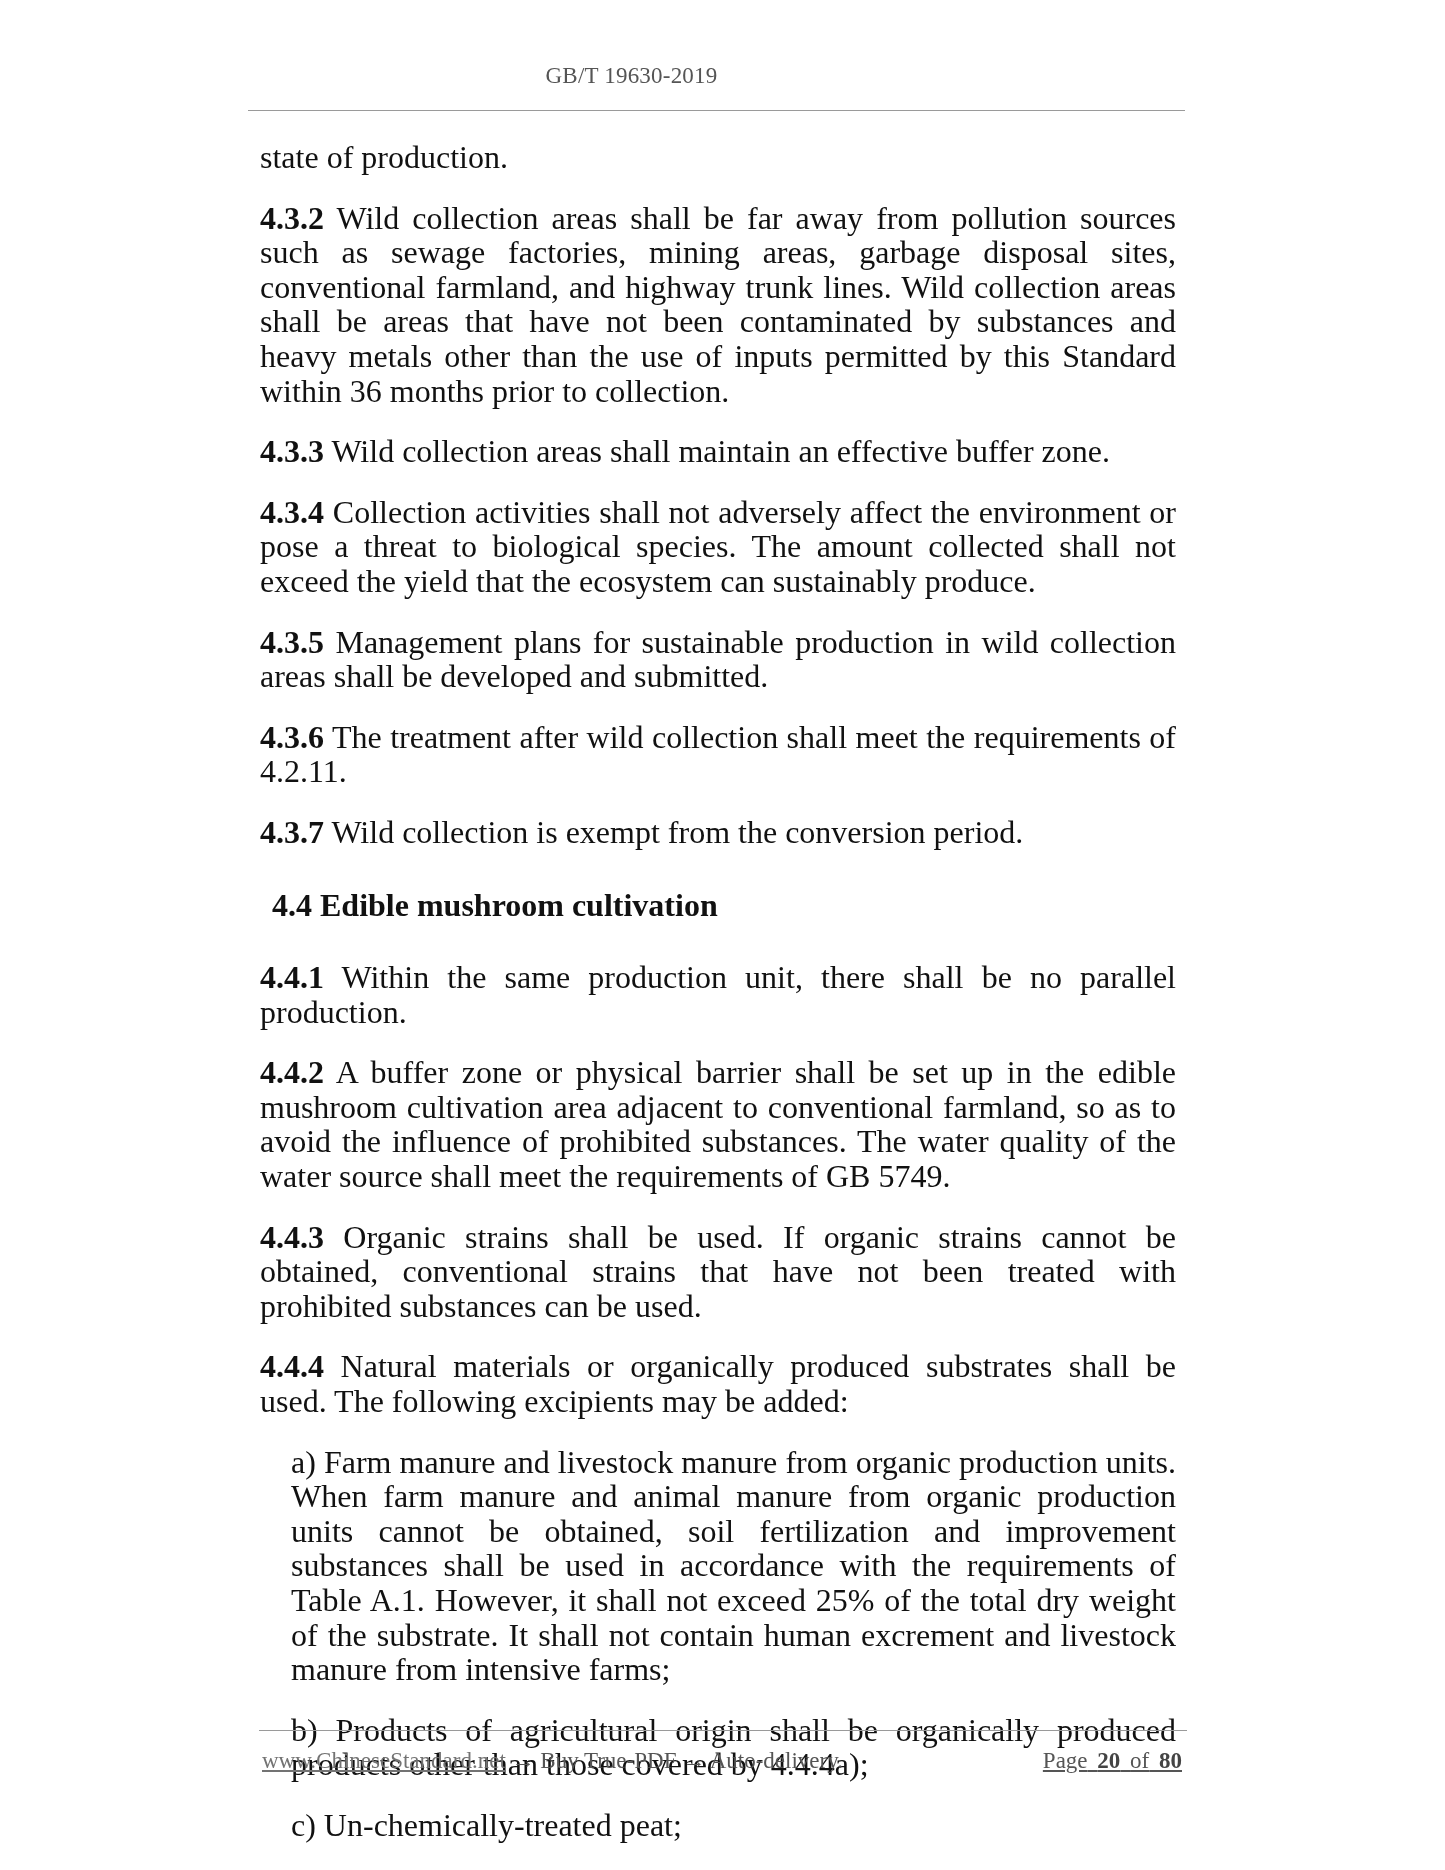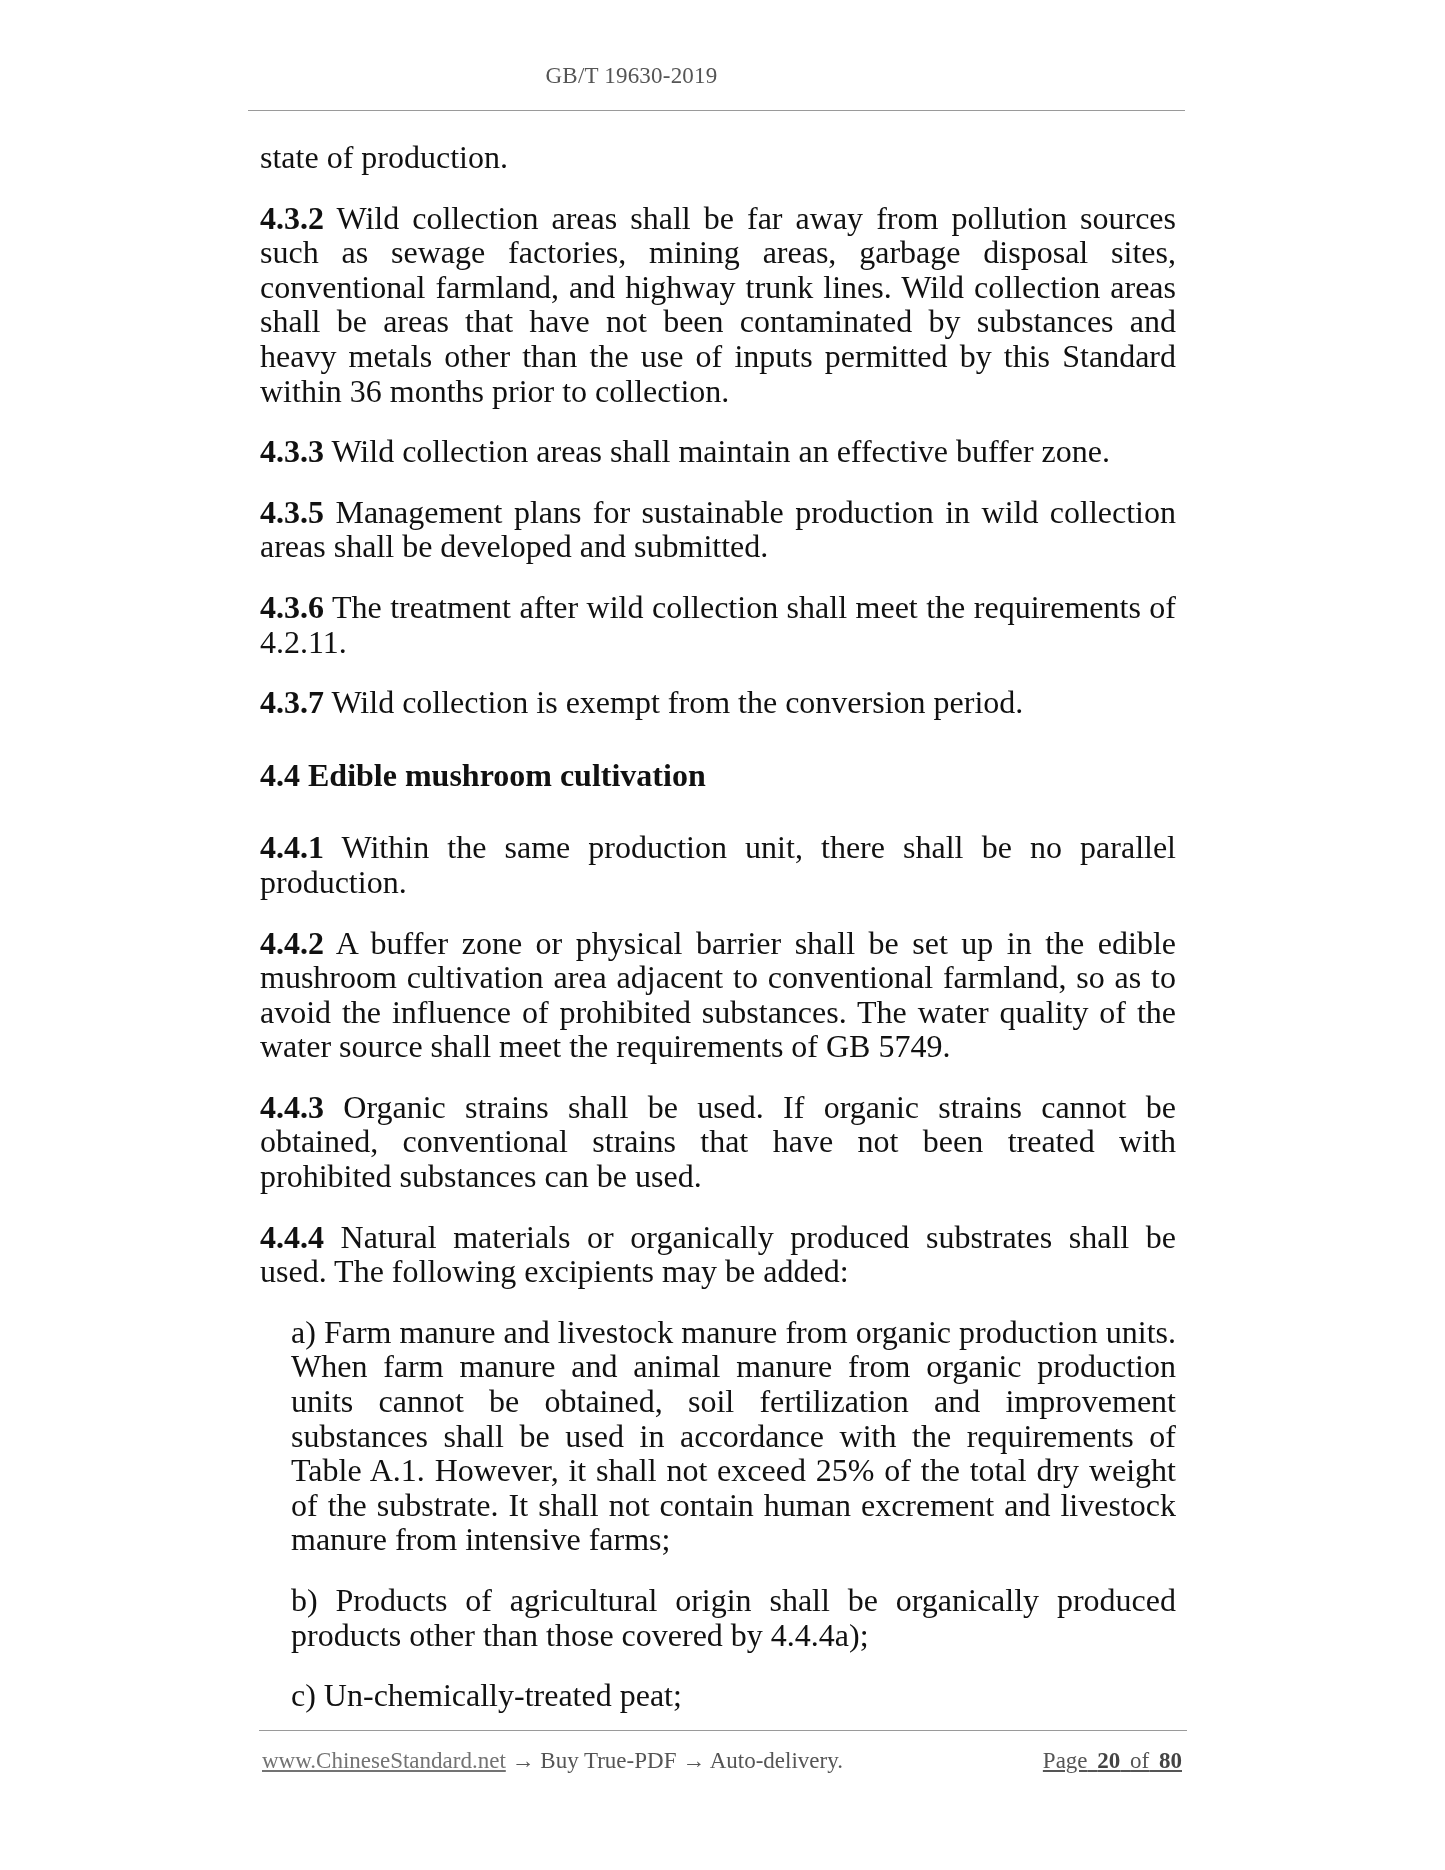--- a/index.html
+++ b/index.html
@@ -5,41 +5,42 @@
   html, body { margin: 0; padding: 0; background: #ffffff; }
   body { width: 1445px; height: 1870px; position: relative; overflow: hidden;
          font-family: "Liberation Serif", "DejaVu Serif", serif; color: #111; }
   .header-title { position: absolute; top: 63px; left: 0; width: 1263px; text-align: center;
          font-size: 23px; color: #555; letter-spacing: 0.2px; }
   .header-rule { position: absolute; top: 110px; left: 248px; width: 937px; height: 0;
          border-top: 1.5px solid #9a9a9a; }
   .body { position: absolute; top: 140px; left: 260px; width: 916px; font-size: 32px; line-height: 34.6px; }
   .p { margin: 0 0 26px 0; text-align: justify; }
   .p b { font-weight: bold; }
-  .heading { font-weight: bold; margin: 38px 0 38px 0; }
+  .heading { font-weight: bold; margin: 38px 0 38px 12px; }
   .list { padding-left: 31px; }
   .footer-rule { position: absolute; top: 1730px; left: 259px; width: 928px; height: 0;
          border-top: 1.5px solid #9a9a9a; }
   .footer { position: absolute; top: 1748px; left: 262px; width: 920px; font-size: 23px; color: #555; }
   .footer-left { position: absolute; left: 0; top: 0; white-space: nowrap; }
   .footer-link { color: #737373; text-decoration: underline; }
   .footer-right { position: absolute; right: 0; top: 0; white-space: nowrap; word-spacing: 4px; text-decoration: underline; }
   .footer-right b { color: #444; }
 </style>
 </head>
 <body>
 
 <div class="header-title">GB/T 19630-2019</div>
 <div class="header-rule"></div>
 
 <div class="body">
   <p class="p">state of production.</p>
 
   <p class="p"><b>4.3.2</b> <span>Wild collection areas shall be far away from pollution sources such as sewage factories, mining areas, garbage disposal sites, conventional farmland, and highway trunk lines. Wild collection areas shall be areas that have not been contaminated by substances and heavy metals other than the use of inputs permitted by this Standard within 36 months prior to collection.</span></p>
   <p class="p"><b>4.3.3</b> <span>Wild collection areas shall maintain an effective buffer zone.</span></p>
+  <p class="p"><b>4.3.4</b> <span>Collection activities shall not adversely affect the environment or pose a threat to biological species. The amount collected shall not exceed the yield that the ecosystem can sustainably produce.</span></p>
   <p class="p"><b>4.3.5</b> <span>Management plans for sustainable production in wild collection areas shall be developed and submitted.</span></p>
   <p class="p"><b>4.3.6</b> <span>The treatment after wild collection shall meet the requirements of 4.2.11.</span></p>
   <p class="p"><b>4.3.7</b> <span>Wild collection is exempt from the conversion period.</span></p>
 
   <p class="p heading">4.4 Edible mushroom cultivation</p>
 
   <p class="p"><b>4.4.1</b> <span>Within the same production unit, there shall be no parallel production.</span></p>
   <p class="p"><b>4.4.2</b> <span>A buffer zone or physical barrier shall be set up in the edible mushroom cultivation area adjacent to conventional farmland, so as to avoid the influence of prohibited substances. The water quality of the water source shall meet the requirements of GB 5749.</span></p>
   <p class="p"><b>4.4.3</b> <span>Organic strains shall be used. If organic strains cannot be obtained, conventional strains that have not been treated with prohibited substances can be used.</span></p>
   <p class="p"><b>4.4.4</b> <span>Natural materials or organically produced substrates shall be used. The following excipients may be added:</span></p>

